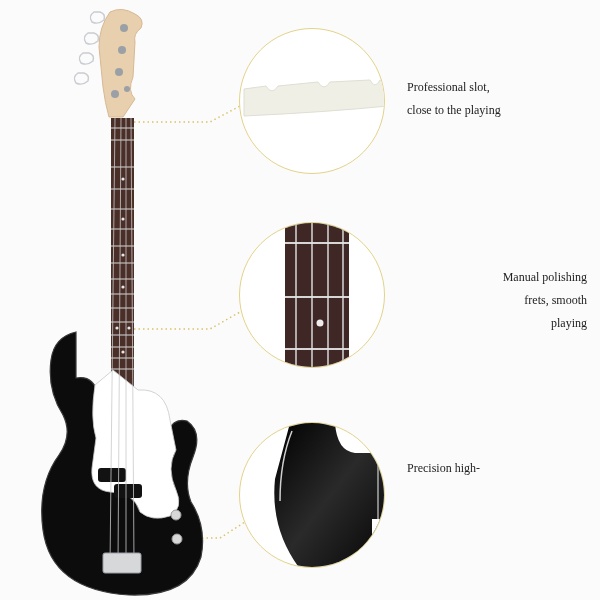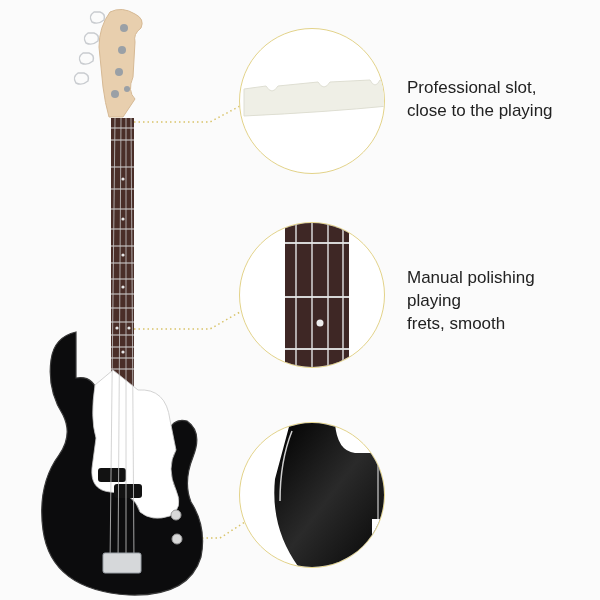--- a/index.html
+++ b/index.html
@@ -1,19 +1,19 @@
 <!DOCTYPE html>
 <html><head>
 <meta charset="utf-8">
 <style>
   html,body{margin:0;padding:0;}
   body{width:600px;height:600px;background:#fbfbfb;position:relative;overflow:hidden;font-family:"Liberation Sans","DejaVu Sans",sans-serif;}
   .stage{position:absolute;left:0;top:0;width:600px;height:600px;}
   .callout{position:absolute;width:146px;height:146px;border-radius:50%;border:1.5px solid #e3d38a;background:#fff;overflow:hidden;box-sizing:border-box;}
-  .label{position:absolute;left:407px;color:#222;font-size:17px;line-height:23px;width:180px;}
+  .label{position:absolute;left:407px;color:#222;font-size:12px;line-height:23px;width:180px;font-family:Liberation Serif, serif;}
   .label span{display:block;white-space:nowrap;}
   svg{display:block;}
 </style>
 </head>
 <body>
 
 <div class="stage">
 
   <svg width="600" height="600" style="position:absolute;left:0;top:0;">
     <polyline points="134,122 210,122 240,106" fill="none" stroke="#d9c46a" stroke-width="1.5" stroke-dasharray="1.5,3"></polyline>
@@ -108,36 +108,37 @@
       </g>
       <g stroke="#e4e4e4" stroke-width="1.4">
         <line x1="56" y1="0" x2="56" y2="146"></line>
           <line x1="72" y1="0" x2="72" y2="146"></line>
         <line x1="88" y1="0" x2="88" y2="146"></line>
           <line x1="103" y1="0" x2="103" y2="146"></line>
       </g>
       <circle cx="80" cy="100" r="3.5" fill="#eeeeee"></circle>
     </svg>
   </div>
-  <div class="label" style="top:266px;">
+  <div class="label" style="top:266px;text-align:right;">
     <span>Manual polishing</span>
+    <span>frets, smooth</span>
     <span>playing</span>
-    <span>frets, smooth</span>
   </div>
 
   <div class="callout" style="left:239px;top:422px;">
     <svg width="146" height="146">
       <defs>
         <linearGradient id="gl" x1="0" y1="0" x2="1" y2="1">
           <stop offset="0" stop-color="#000"></stop>
           <stop offset="0.5" stop-color="#2a2a2a"></stop>
           <stop offset="1" stop-color="#050505"></stop>
         </linearGradient>
       </defs>
       <path d="M50,0 L95,0 q2,28 20,30 L146,30 L146,146 L60,146 q-30,-40 -25,-90 z" fill="url(#gl)"></path>
       <path d="M52,8 q-12,30 -12,70" stroke="#cfcfcf" stroke-width="1.5" fill="none"></path>
       <line x1="138" y1="30" x2="138" y2="146" stroke="#cfcfcf" stroke-width="1.2"></line>
       <rect x="132" y="96" width="14" height="30" fill="#ffffff"></rect>
     </svg>
   </div>
   <div class="label" style="top:457px;">
+    <span>Precision high-</span>
   </div>
 </div>
 
 </body></html>

